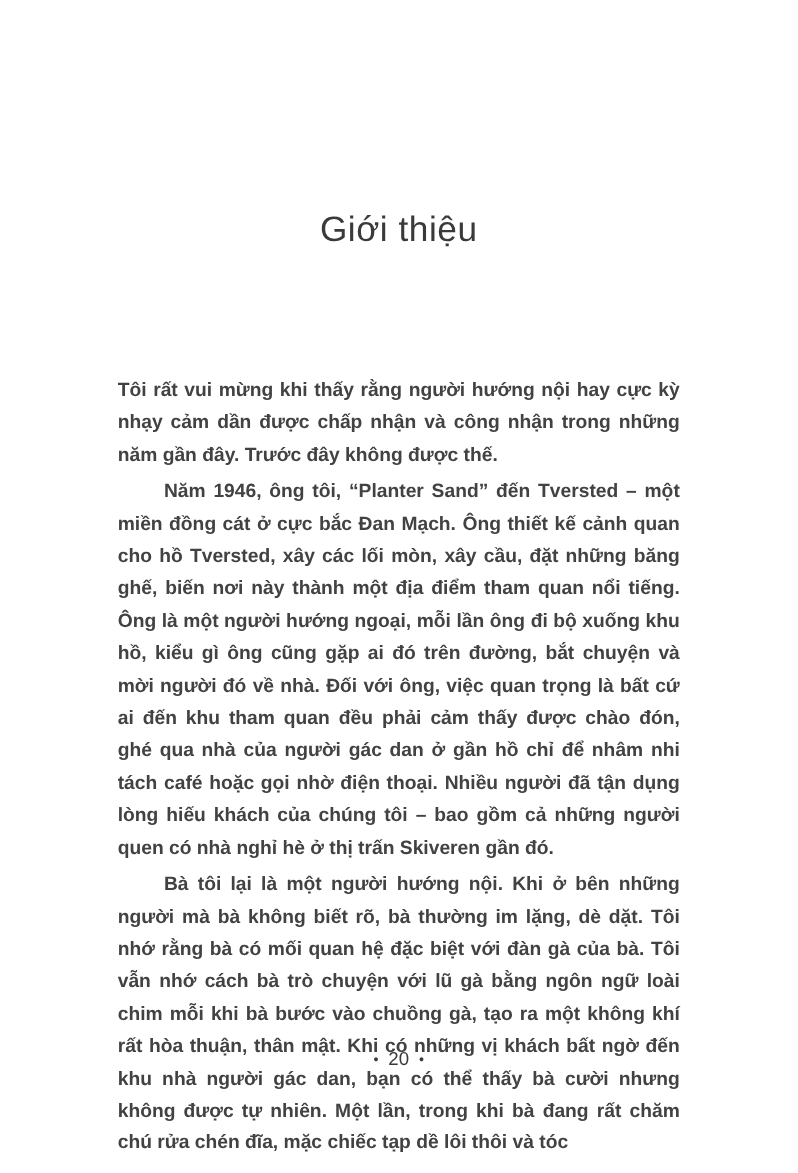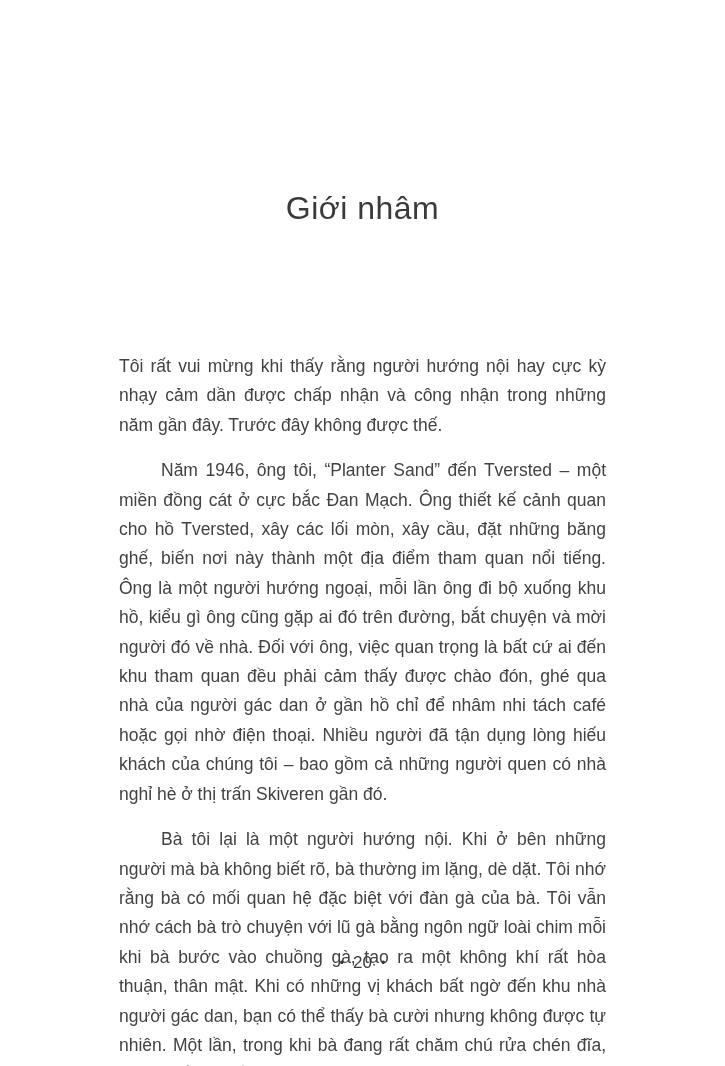--- a/index.html
+++ b/index.html
@@ -32,21 +32,22 @@
     position: absolute;
     top: 336px;
     left: 103px;
     width: 519px;
     font-size: 17.5px;
     line-height: 29.4px;
     text-align: justify;
     color: #424242;
   }
   .para {
-    margin: 16px;
+    margin: 4px;
+    font-weight: bold;
   }
   .para.indented {
     text-indent: 42px;
   }
   .footer {
     position: absolute;
     top: 953px;
     left: 0;
     width: 100%;
     display: flex;
@@ -60,21 +61,21 @@
     font-size: 13px;
     position: relative;
     top: -1px;
   }
 </style>
 </head>
 <body>
 
 <div class="page">
 
-  <h1 class="title">Giới nhâm</h1>
+  <h1 class="title">Giới thiệu</h1>
 
   <div class="body-text">
     <p class="para">Tôi rất vui mừng khi thấy rằng người hướng nội hay cực kỳ nhạy cảm dần được chấp nhận và công nhận trong những năm gần đây. Trước đây không được thế.</p>
     <p class="para indented">Năm 1946, ông tôi, “Planter Sand” đến Tversted – một miền đồng cát ở cực bắc Đan Mạch. Ông thiết kế cảnh quan cho hồ Tversted, xây các lối mòn, xây cầu, đặt những băng ghế, biến nơi này thành một địa điểm tham quan nổi tiếng. Ông là một người hướng ngoại, mỗi lần ông đi bộ xuống khu hồ, kiểu gì ông cũng gặp ai đó trên đường, bắt chuyện và mời người đó về nhà. Đối với ông, việc quan trọng là bất cứ ai đến khu tham quan đều phải cảm thấy được chào đón, ghé qua nhà của người gác dan ở gần hồ chỉ để nhâm nhi tách café hoặc gọi nhờ điện thoại. Nhiều người đã tận dụng lòng hiếu khách của chúng tôi – bao gồm cả những người quen có nhà nghỉ hè ở thị trấn Skiveren gần đó.</p>
     <p class="para indented">Bà tôi lại là một người hướng nội. Khi ở bên những người mà bà không biết rõ, bà thường im lặng, dè dặt. Tôi nhớ rằng bà có mối quan hệ đặc biệt với đàn gà của bà. Tôi vẫn nhớ cách bà trò chuyện với lũ gà bằng ngôn ngữ loài chim mỗi khi bà bước vào chuồng gà, tạo ra một không khí rất hòa thuận, thân mật. Khi có những vị khách bất ngờ đến khu nhà người gác dan, bạn có thể thấy bà cười nhưng không được tự nhiên. Một lần, trong khi bà đang rất chăm chú rửa chén đĩa, mặc chiếc tạp dề lôi thôi và tóc</p>
   </div>
 
   <div class="footer">
     <span class="bullet">•</span>
     <span class="pagenum">20</span>

